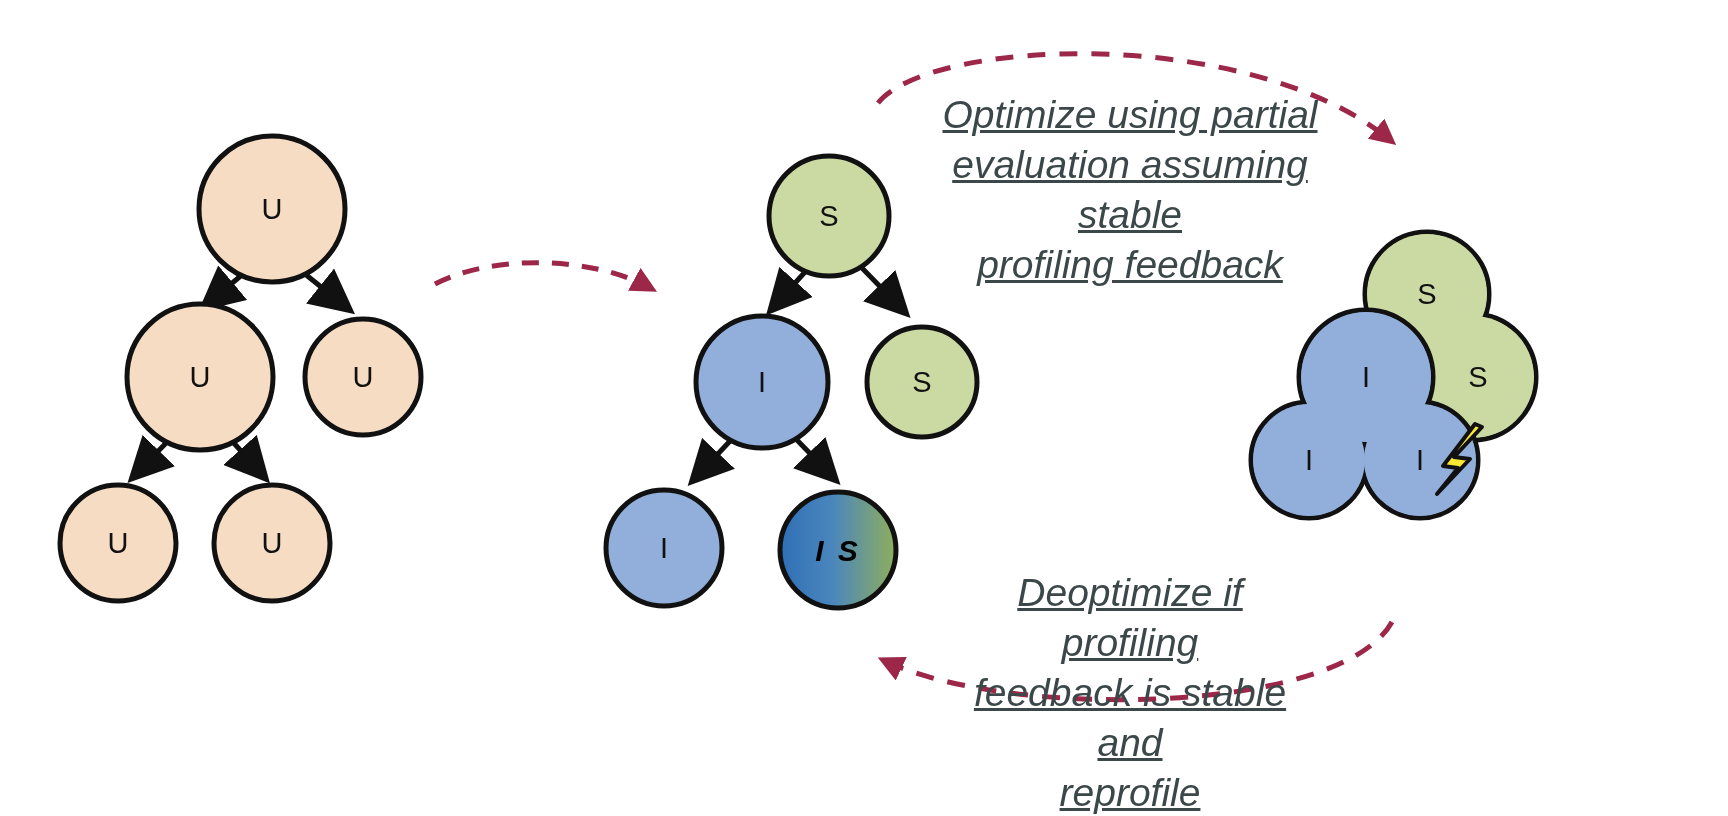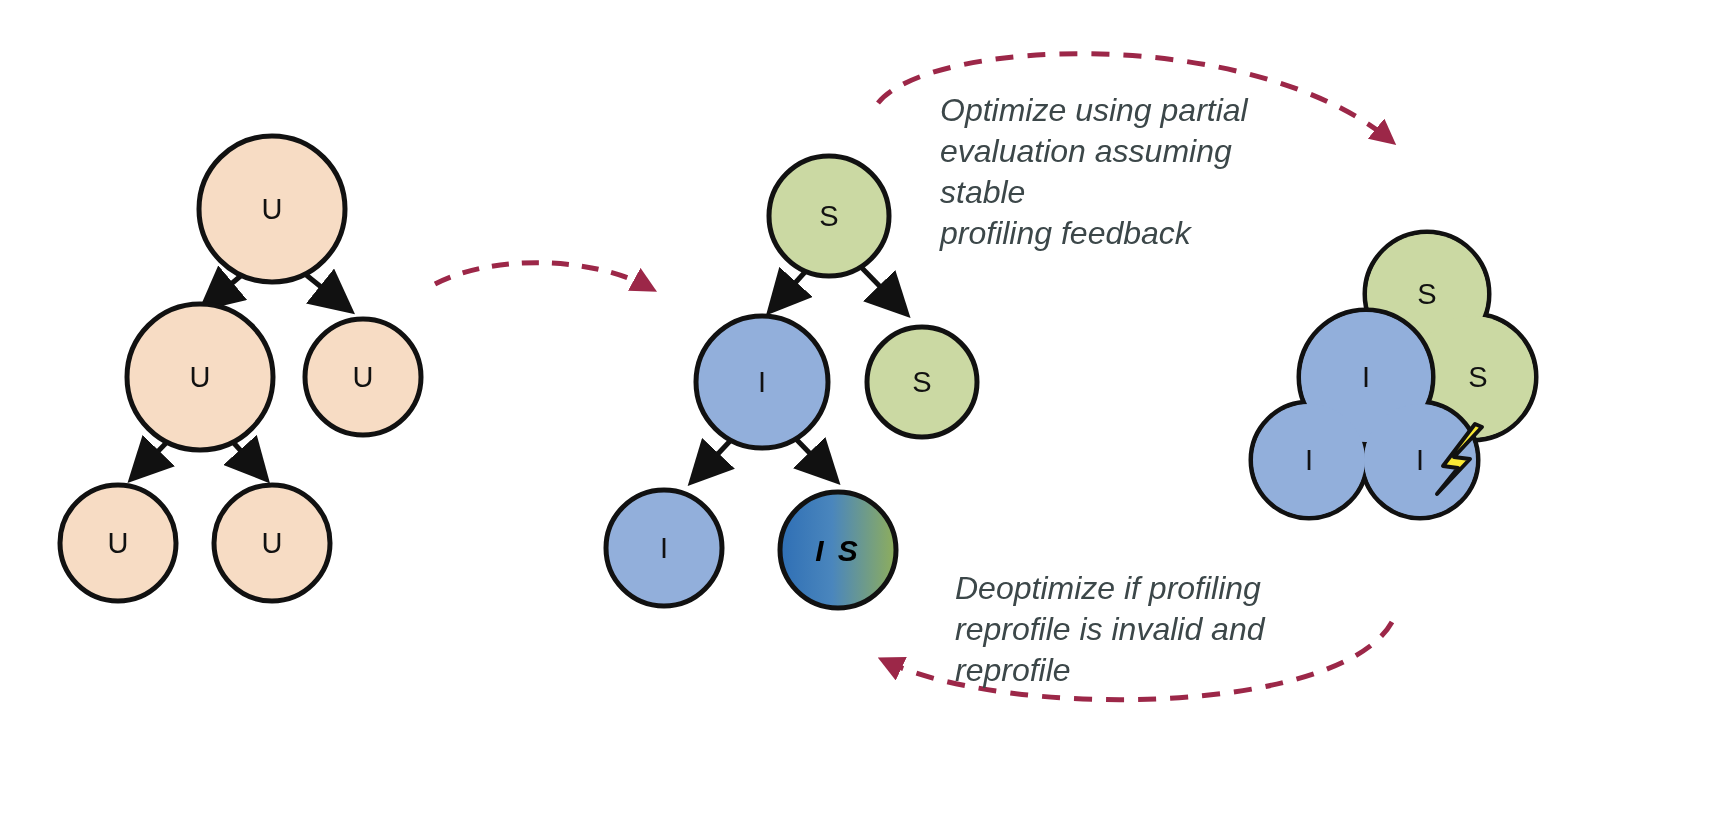--- a/index.html
+++ b/index.html
@@ -1,20 +1,20 @@
 <!DOCTYPE html>
 <html><head>
 <meta charset="utf-8">
 <style>
   html,body{margin:0;padding:0;background:#fff;}
   body{width:1728px;height:816px;position:relative;overflow:hidden;
        font-family:"Liberation Sans","DejaVu Sans",sans-serif;}
   #stage{position:absolute;inset:0;width:1728px;height:816px;}
-  .lbl{position:absolute;font-style:italic;color:#3c4749;text-align:left;
-       line-height:1.28;font-size:32px;white-space:pre-line;}
+  .lbl{position:absolute;font-style:italic;color:#3c4749;text-align:center;
+       line-height:1.28;font-size:39px;white-space:pre-line;text-decoration:underline;}
   svg{position:absolute;left:0;top:0;width:1728px;height:816px;overflow:visible;}
   .nodeTxt{font-family:"Liberation Sans","DejaVu Sans",sans-serif;font-size:29px;fill:#111;}
   .gradTxt{font-family:"Liberation Sans","DejaVu Sans",sans-serif;font-size:30px;
            font-weight:bold;font-style:italic;fill:#000;letter-spacing:3px;}
 </style>
 </head>
 <body>
 
 <div id="stage">
 
@@ -118,16 +118,16 @@
       <path d="M1475,424 L1443,466 L1458,468 L1437,494 L1470,459 L1454,457 L1482,427 Z" fill="#f9e834" stroke="#111" stroke-width="4" stroke-linejoin="round"></path>
     </g>
   </svg>
 
 
   <div class="lbl" style="left:940px;top:90px;width:380px;">Optimize using partial
 evaluation assuming stable
 profiling feedback</div>
 
   <div class="lbl" style="left:955px;top:568px;width:350px;">Deoptimize if profiling
-reprofile is invalid and
+feedback is stable and
 reprofile</div>
 
 </div>
 
 </body></html>

